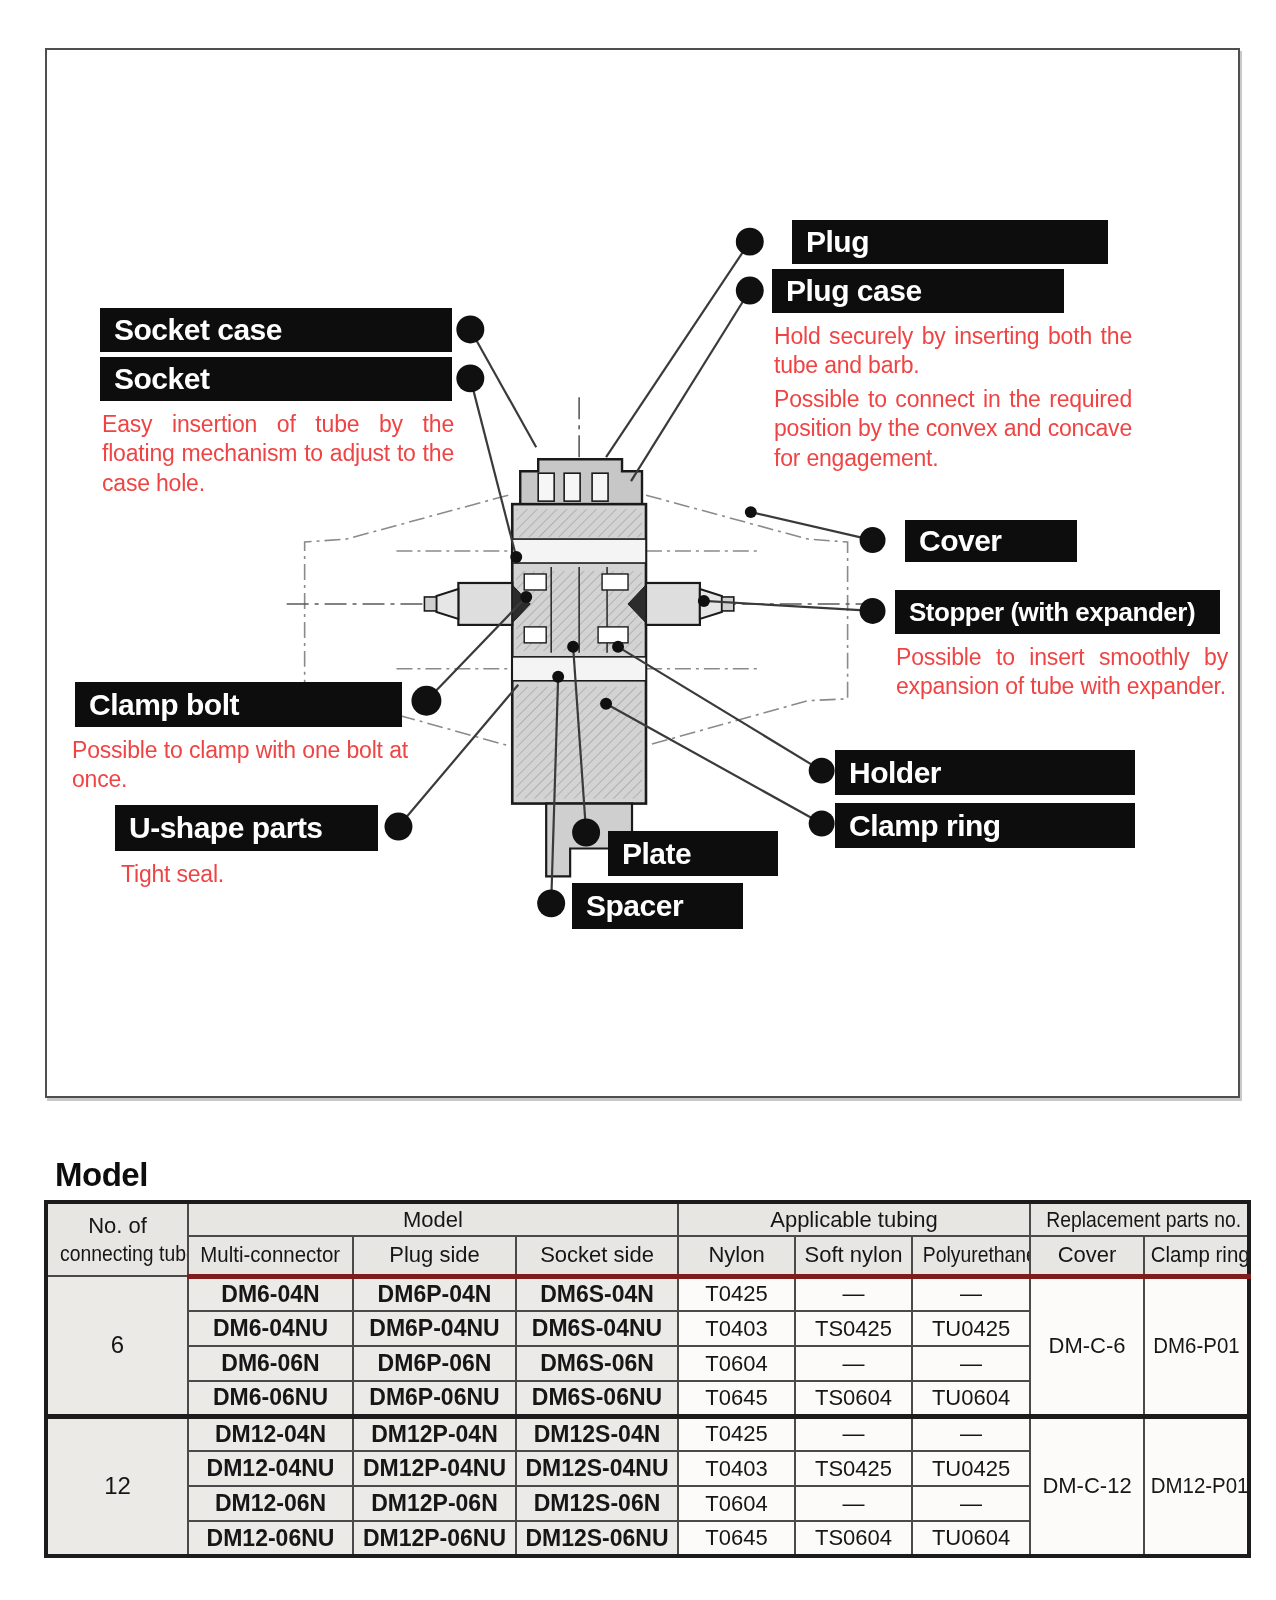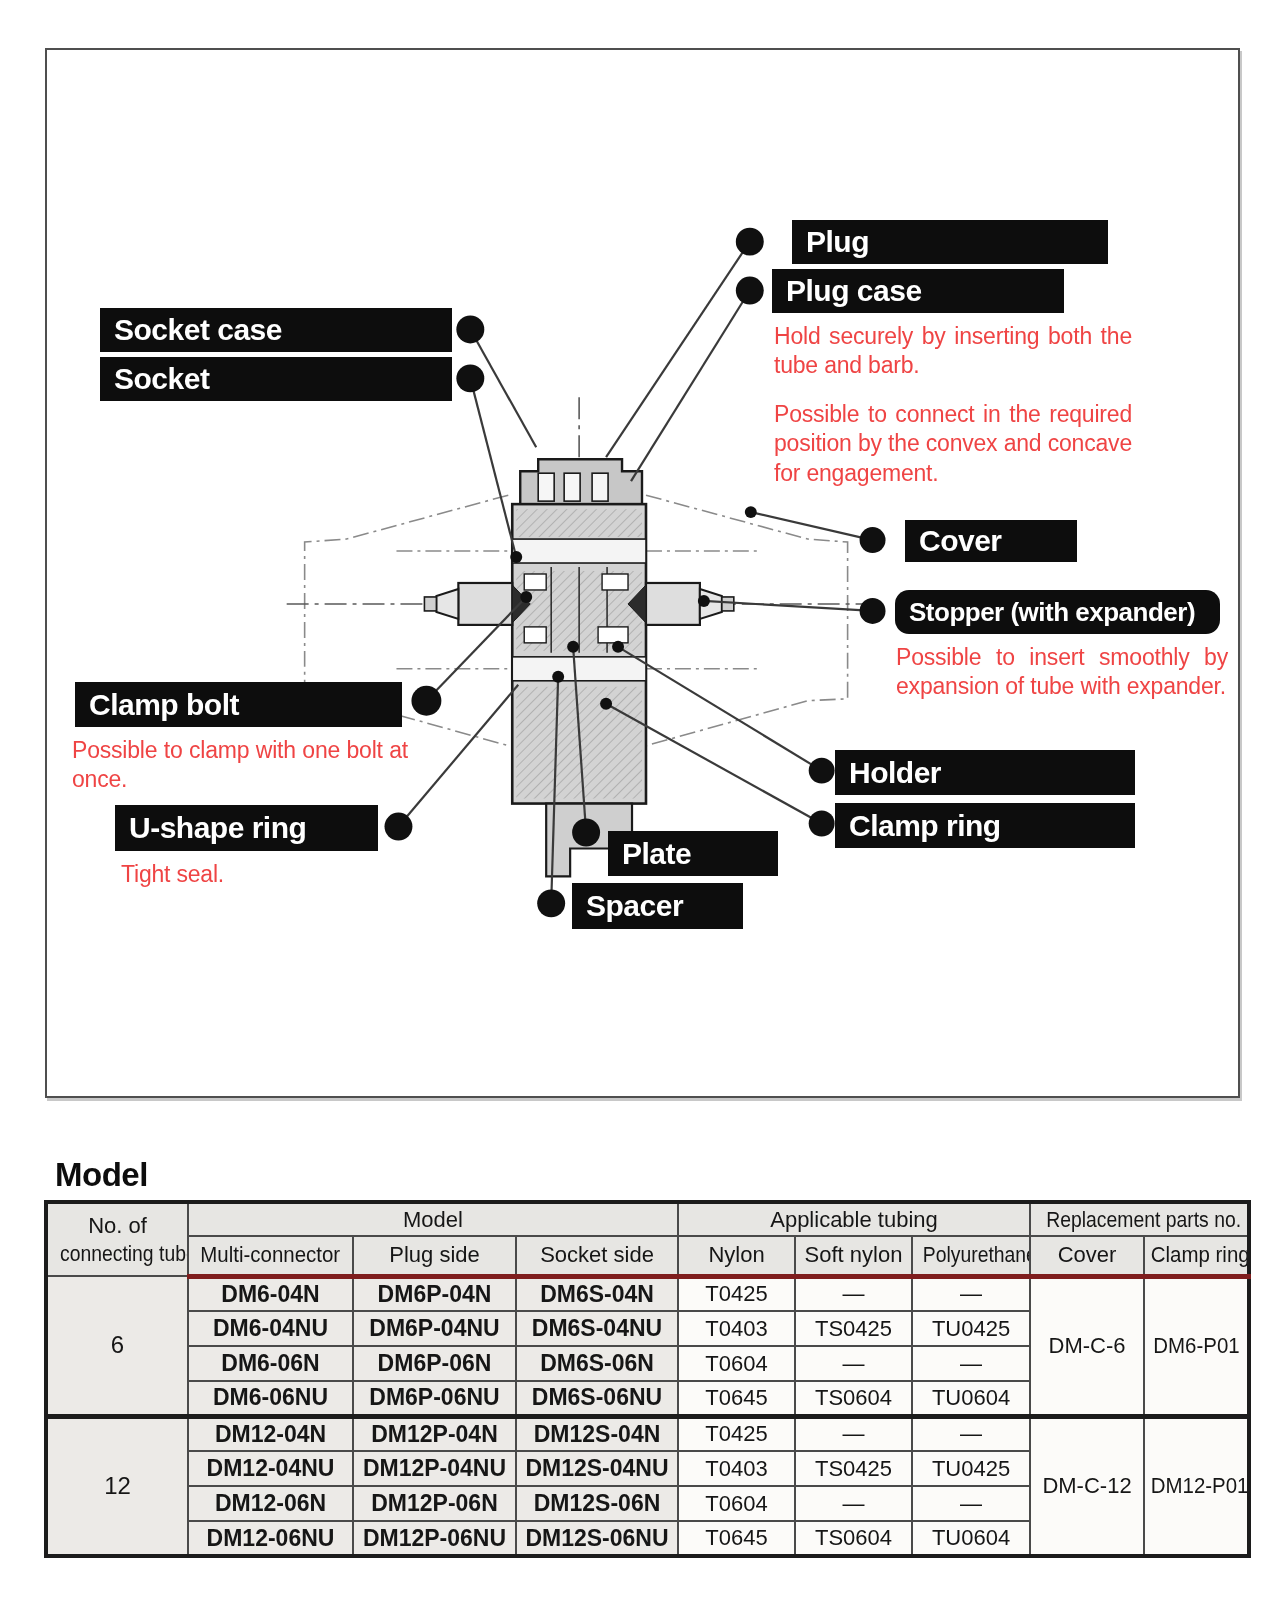--- a/index.html
+++ b/index.html
@@ -15,26 +15,26 @@
     border:2px solid #4f4f4f; background:#ffffff;
     box-shadow:2px 3px 0 #c8c8c8;
   }
   .panel svg.overlay { position:absolute; left:0; top:0; width:100%; height:100%; }
 
   .co {
     position:absolute; background:#0d0d0d; color:#ffffff;
     display:flex; align-items:center; padding-left:14px;
     font-weight:bold; font-size:30px; letter-spacing:-0.5px; white-space:nowrap;
   }
-  .co.small { font-size:26px;border-radius:14px; }
+  .co.small { font-size:26px; }
   .desc {
     position:absolute; font-size:23px; line-height:1.28; text-align:justify;
     color:#ef4444; letter-spacing:-0.2px;
   }
-  .desc p + p { margin-top:19px; }
+  .desc p + p { margin-top:4px; }
 
   .co-socket-case { left:53px;  top:258px; width:352px; height:44px; }
   .co-socket      { left:53px;  top:307px; width:352px; height:44px; }
   .d-socket       { left:55px;  top:360px; width:352px; }
   .co-plug        { left:725px; top:170px; width:316px; height:44px;margin-left:20px; }
   .co-plug-case   { left:725px; top:219px; width:292px; height:44px; }
   .d-plug         { left:727px; top:272px; width:358px; }
   .co-cover       { left:858px; top:470px; width:172px; height:42px; }
   .co-stopper     { left:848px; top:540px; width:325px; height:44px; }
   .d-stopper      { left:849px; top:593px; width:332px; }
@@ -168,36 +168,37 @@
         <circle cx="480" cy="548" r="6"></circle>
         <circle cx="527" cy="598" r="6"></circle>
         <circle cx="512" cy="628" r="6"></circle>
         <circle cx="572" cy="598" r="6"></circle>
         <circle cx="560" cy="655" r="6"></circle>
       </g>
     </svg>
 
     <div class="co co-socket-case">Socket case</div>
     <div class="co co-socket">Socket</div>
+    <div class="desc d-socket">Easy insertion of tube by the floating mechanism to adjust to the case hole.</div>
 
     <div class="co co-plug">Plug</div>
     <div class="co co-plug-case">Plug case</div>
     <div class="desc d-plug">
       <p>Hold securely by inserting both the tube and barb.</p>
       <p>Possible to connect in the required position by the convex and concave for engagement.</p>
     </div>
 
     <div class="co co-cover">Cover</div>
     <div class="co co-stopper small">Stopper (with expander)</div>
     <div class="desc d-stopper">Possible to insert smoothly by expansion of tube with expander.</div>
 
     <div class="co co-clamp-bolt">Clamp bolt</div>
     <div class="desc d-clamp-bolt">Possible to clamp with one bolt at once.</div>
 
-    <div class="co co-u-shape">U-shape ring</div>
+    <div class="co co-u-shape">U-shape parts</div>
     <div class="desc d-u-shape">Tight seal.</div>
 
     <div class="co co-plate">Plate</div>
     <div class="co co-spacer">Spacer</div>
     <div class="co co-holder">Holder</div>
     <div class="co co-clamp-ring">Clamp ring</div>
   </div>
 
   <div class="model-heading">Model</div>
 

